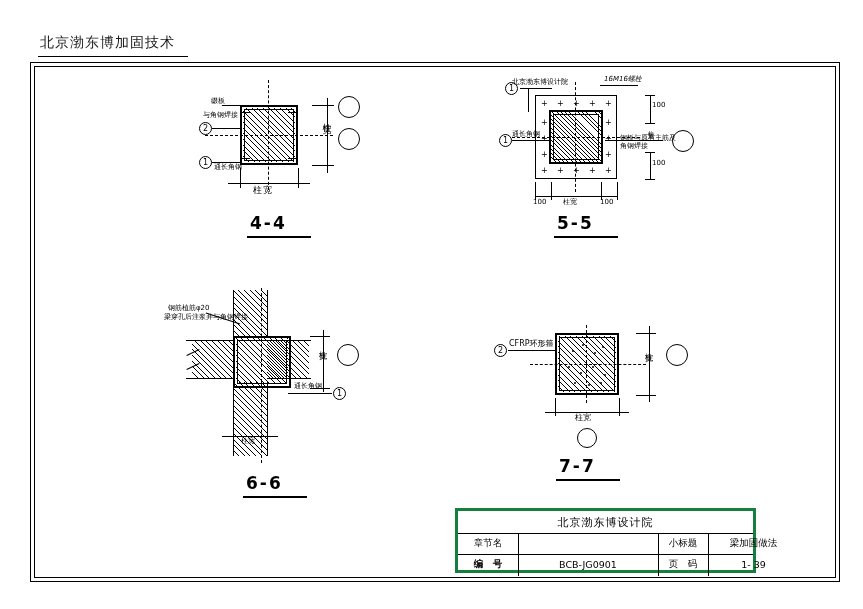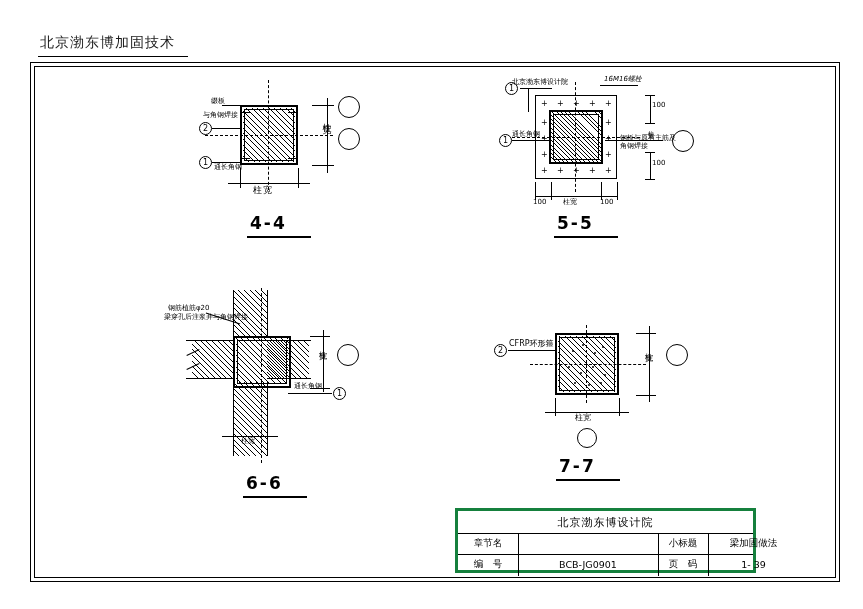--- a/index.html
+++ b/index.html
@@ -320,19 +320,19 @@
     <div class="tb-hline" style="top:43px;"></div>
 
     <div class="tb-vline" style="left:60px;top:22px;height:43px;"></div>
     <div class="tb-vline" style="left:200px;top:22px;height:43px;"></div>
     <div class="tb-vline" style="left:250px;top:22px;height:43px;"></div>
 
     <div class="tb-cell" style="left:0;top:22px;width:60px;">章节名</div>
     <div class="tb-cell" style="left:200px;top:22px;width:50px;">小标题</div>
     <div class="tb-cell" style="left:250px;top:22px;width:91px;">梁加固做法</div>
 
-    <div class="tb-cell" style="left:0;top:43px;width:60px;">编　号</div>
+    <div class="tb-cell" style="left:0;top:43px;width:60px;font-weight:bold;">编　号</div>
     <div class="tb-cell" style="left:60px;top:43px;width:140px;">BCB-JG0901</div>
     <div class="tb-cell" style="left:200px;top:43px;width:50px;">页　码</div>
     <div class="tb-cell" style="left:250px;top:43px;width:91px;">1- 39</div>
   </div>
 
 </div>
 
 </body></html>

